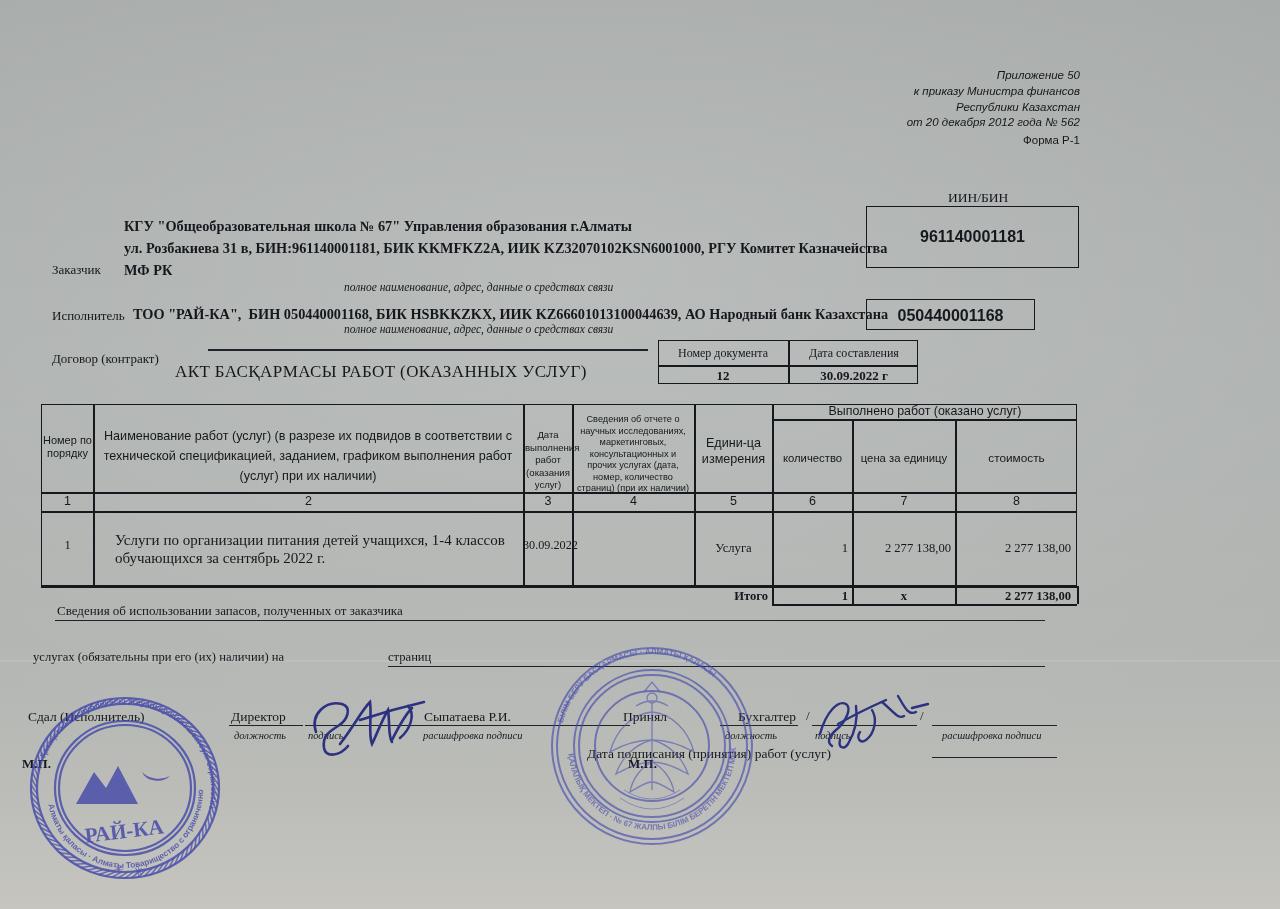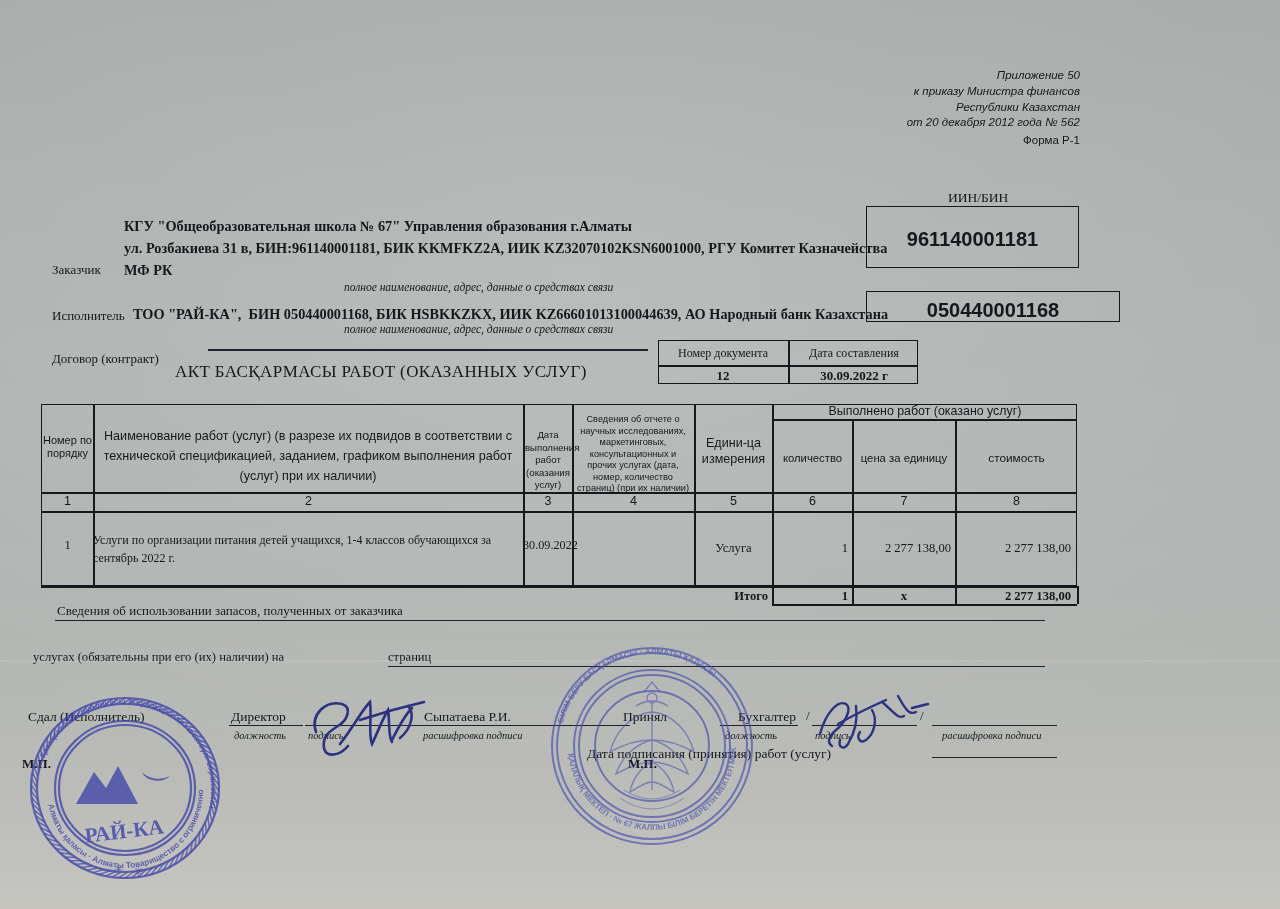--- a/index.html
+++ b/index.html
@@ -24,22 +24,22 @@
   .b{font-weight:bold;}
   .ctr{text-align:center;}
   .rt{text-align:right;}
   .line{position:absolute;background:#20242a;height:1px;}
   .box{position:absolute;border:1.6px solid #15181c;box-sizing:border-box;}
   
   #ref{position:absolute;left:845px;top:68px;width:235px;font-size:11.5px;font-style:italic;line-height:15.8px;text-align:right;}
   
   #iinLabel{left:948px;top:190px;font-size:13.5px;}
   #iinBox1{left:866px;top:206px;width:213px;height:62px;}
-  #iinBox2{left:866px;top:291px;width:254px;height:31px;}
-  .iinval{position:absolute;width:100%;text-align:center;font-weight:bold;font-size:20px;}
+  #iinBox2{left:866px;top:299px;width:169px;height:31px;}
+  .iinval{position:absolute;width:100%;text-align:center;font-weight:bold;font-size:16px;}
   
   #docbox{left:658px;top:340px;width:260px;height:44px;}
   
   #tbl{left:41px;top:404px;width:1036px;height:182px;}
   .vrule{position:absolute;width:1.5px;background:#15181c;}
   .hrule{position:absolute;height:1.5px;background:#15181c;}
   .hd{position:absolute;font-size:11px;line-height:13px;text-align:center;}
   .num{position:absolute;font-size:12.5px;text-align:center;}
   
   .seal{position:absolute;pointer-events:none;opacity:.85;}
@@ -127,21 +127,21 @@
   <div class="num" style="left:43px;top:494px;width:49px;">1</div>
   <div class="num" style="left:95px;top:494px;width:427px;">2</div>
   <div class="num" style="left:525px;top:494px;width:46px;">3</div>
   <div class="num" style="left:574px;top:494px;width:119px;">4</div>
   <div class="num" style="left:696px;top:494px;width:75px;">5</div>
   <div class="num" style="left:774px;top:494px;width:77px;">6</div>
   <div class="num" style="left:854px;top:494px;width:100px;">7</div>
   <div class="num" style="left:957px;top:494px;width:119px;">8</div>
 
   <div class="t ctr" style="left:43px;top:538px;width:49px;font-size:12.5px;">1</div>
-  <div class="t" style="left:93px;top:531px;width:420px;font-size:12px;line-height:18px;white-space:normal;">Услуги по организации питания детей учащихся, 1-4 классов обучающихся за сентябрь 2022 г.</div>
+  <div class="t" style="left:115px;top:531px;width:420px;font-size:15px;line-height:18px;white-space:normal;">Услуги по организации питания детей учащихся, 1-4 классов обучающихся за сентябрь 2022 г.</div>
   <div class="t ctr" style="left:523px;top:538px;width:49px;font-size:12.2px;">30.09.2022</div>
   <div class="t ctr" style="left:574px;top:538px;width:119px;font-size:12px;"></div>
   <div class="t ctr" style="left:696px;top:541px;width:75px;font-size:12.6px;">Услуга</div>
   <div class="t rt" style="left:774px;top:541px;width:74px;font-size:12.6px;">1</div>
   <div class="t rt" style="left:854px;top:541px;width:97px;font-size:12.6px;">2 277 138,00</div>
   <div class="t rt" style="left:957px;top:541px;width:114px;font-size:12.6px;">2 277 138,00</div>
 
   <div class="t rt b" style="left:640px;top:589px;width:128px;font-size:12.6px;">Итого</div>
   <div class="t rt b" style="left:774px;top:589px;width:74px;font-size:12.6px;">1</div>
   <div class="t ctr b" style="left:854px;top:589px;width:100px;font-size:12.6px;">x</div>

